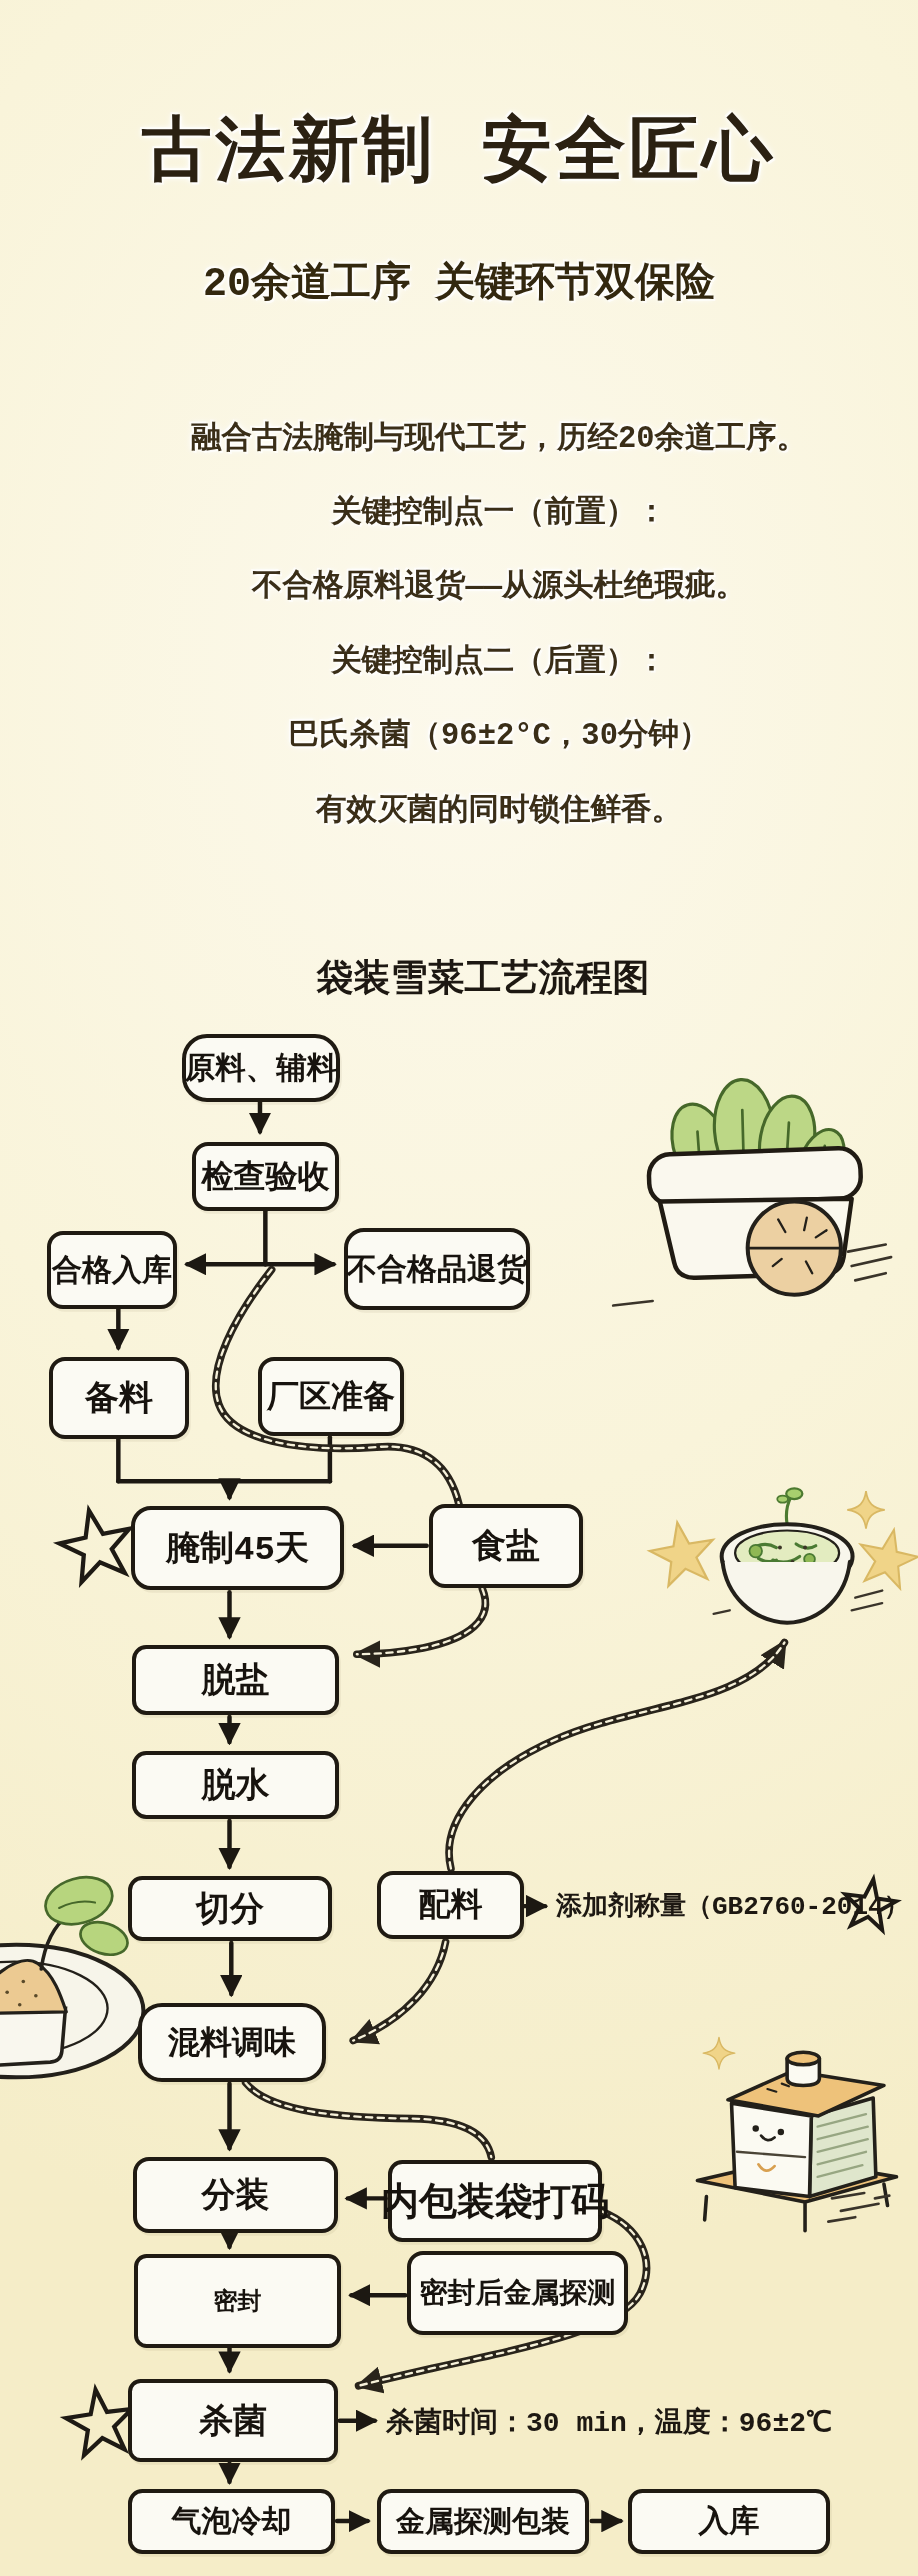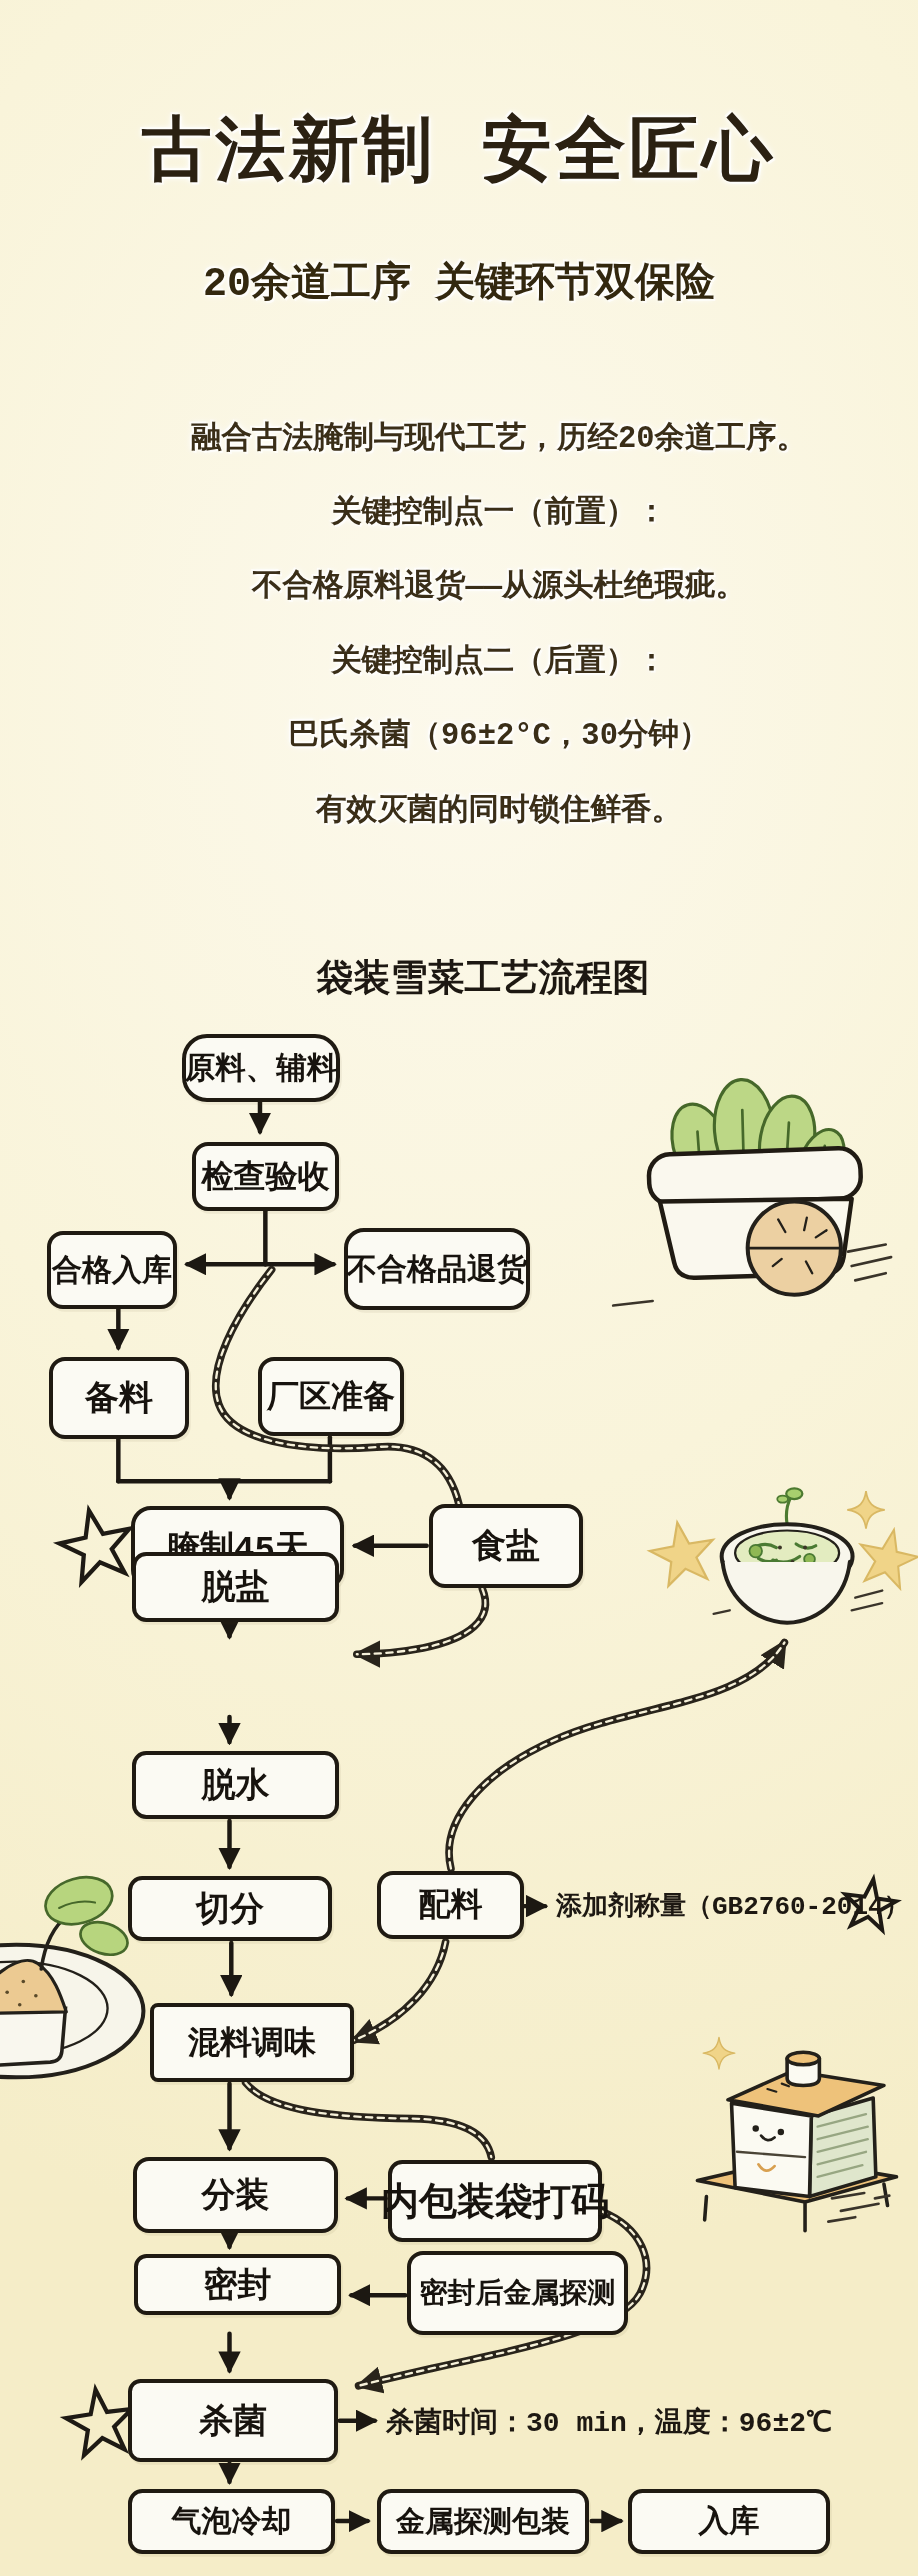--- a/index.html
+++ b/index.html
@@ -254,42 +254,42 @@
     </div>
   <div class="fbox" style="left:258px;top:1357px;width:146px;height:79px;border-radius:16px;font-size:32px">
       <span>厂区准备</span>
     </div>
   <div class="fbox" style="left:131px;top:1506px;width:213px;height:84px;border-radius:20px;font-size:34px">
       <span>腌制45天</span>
     </div>
   <div class="fbox" style="left:429px;top:1504px;width:154px;height:84px;border-radius:16px;font-size:34px">
       <span>食盐</span>
     </div>
-  <div class="fbox" style="left:132px;top:1552px;width:207px;height:70px;border-radius:14.3px;font-size:34px">
+  <div class="fbox" style="left:132px;top:1645px;width:207px;height:70px;border-radius:14.3px;font-size:34px">
       <span>脱盐</span>
     </div>
   <div class="fbox" style="left:132px;top:1751px;width:207px;height:68px;border-radius:14.3px;font-size:34px">
       <span>脱水</span>
     </div>
   <div class="fbox" style="left:128px;top:1876px;width:204px;height:65px;border-radius:14.3px;font-size:34px">
       <span>切分</span>
     </div>
   <div class="fbox" style="left:377px;top:1871px;width:147px;height:68px;border-radius:16px;font-size:32px">
       <span>配料</span>
     </div>
-  <div class="fbox" style="left:150px;top:2003px;width:204px;height:79px;border-radius:8px;font-size:32px">
+  <div class="fbox" style="left:138px;top:2003px;width:188px;height:79px;border-radius:24px;font-size:32px">
       <span>混料调味</span>
     </div>
   <div class="fbox" style="left:133px;top:2157px;width:205px;height:76px;border-radius:16px;font-size:34px">
       <span>分装</span>
     </div>
   <div class="fbox" style="left:388px;top:2160px;width:214px;height:82px;border-radius:14.3px;font-size:38px">
       <span>内包装袋打码</span>
     </div>
-  <div class="fbox" style="left:134px;top:2254px;width:207px;height:61px;border-radius:12.6px;font-size:34px">
+  <div class="fbox" style="left:134px;top:2254px;width:207px;height:94px;border-radius:12.6px;font-size:24px">
       <span>密封</span>
     </div>
   <div class="fbox" style="left:407px;top:2251px;width:221px;height:84px;border-radius:16px;font-size:28px">
       <span>密封后金属探测</span>
     </div>
   <div class="fbox" style="left:128px;top:2379px;width:210px;height:83px;border-radius:12.6px;font-size:34px">
       <span>杀菌</span>
     </div>
   <div class="fbox" style="left:128px;top:2489px;width:207px;height:65px;border-radius:14.3px;font-size:30px">
       <span>气泡冷却</span>

